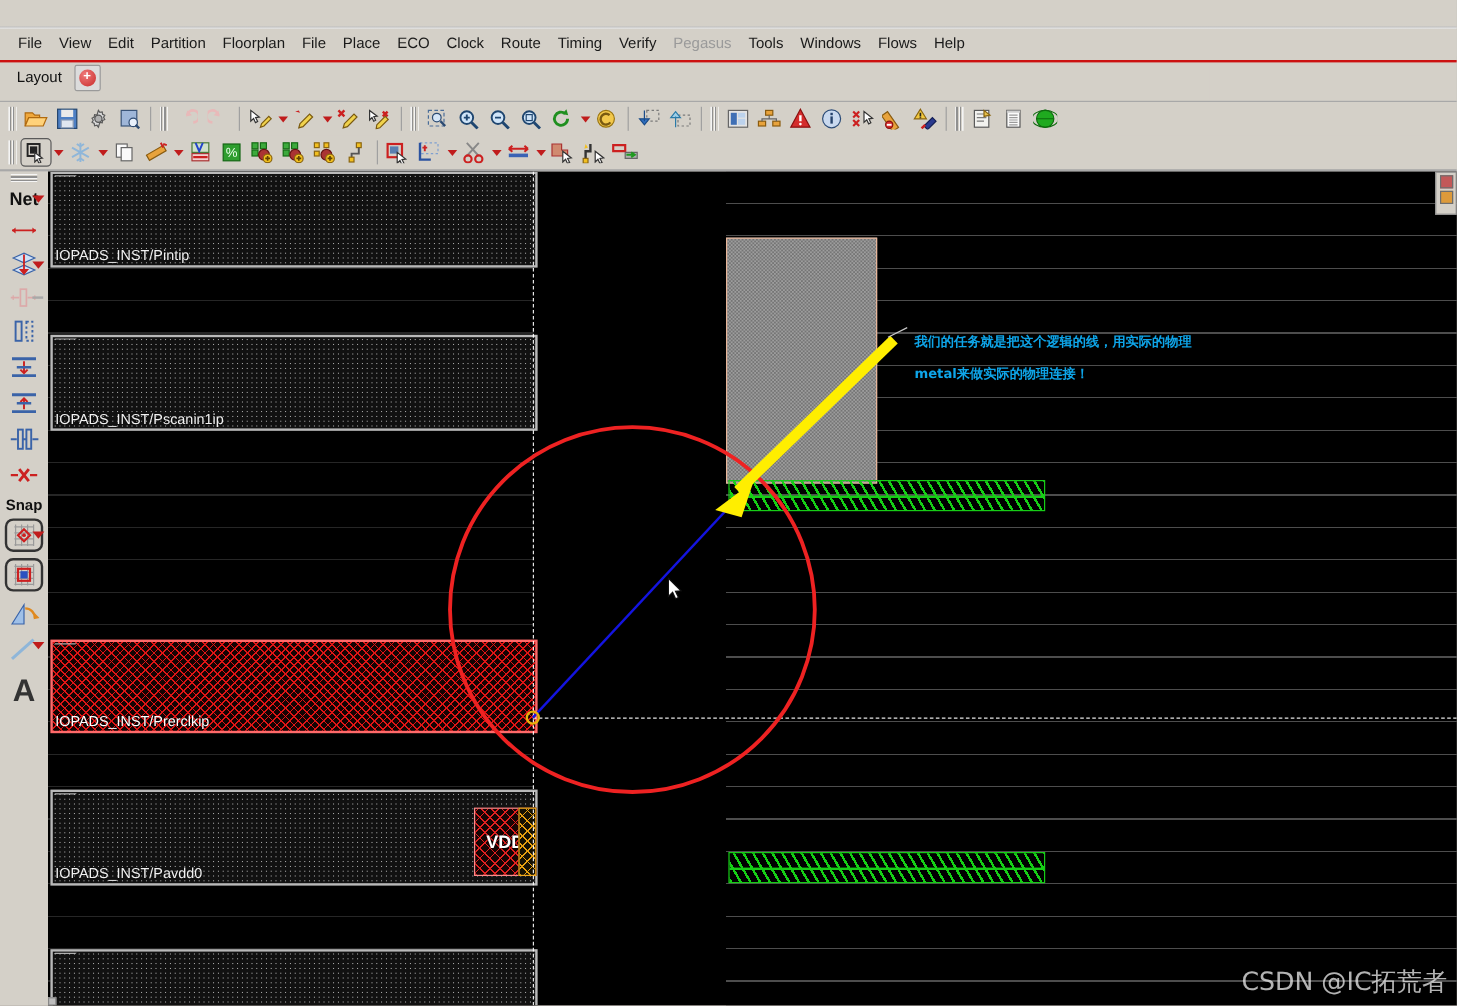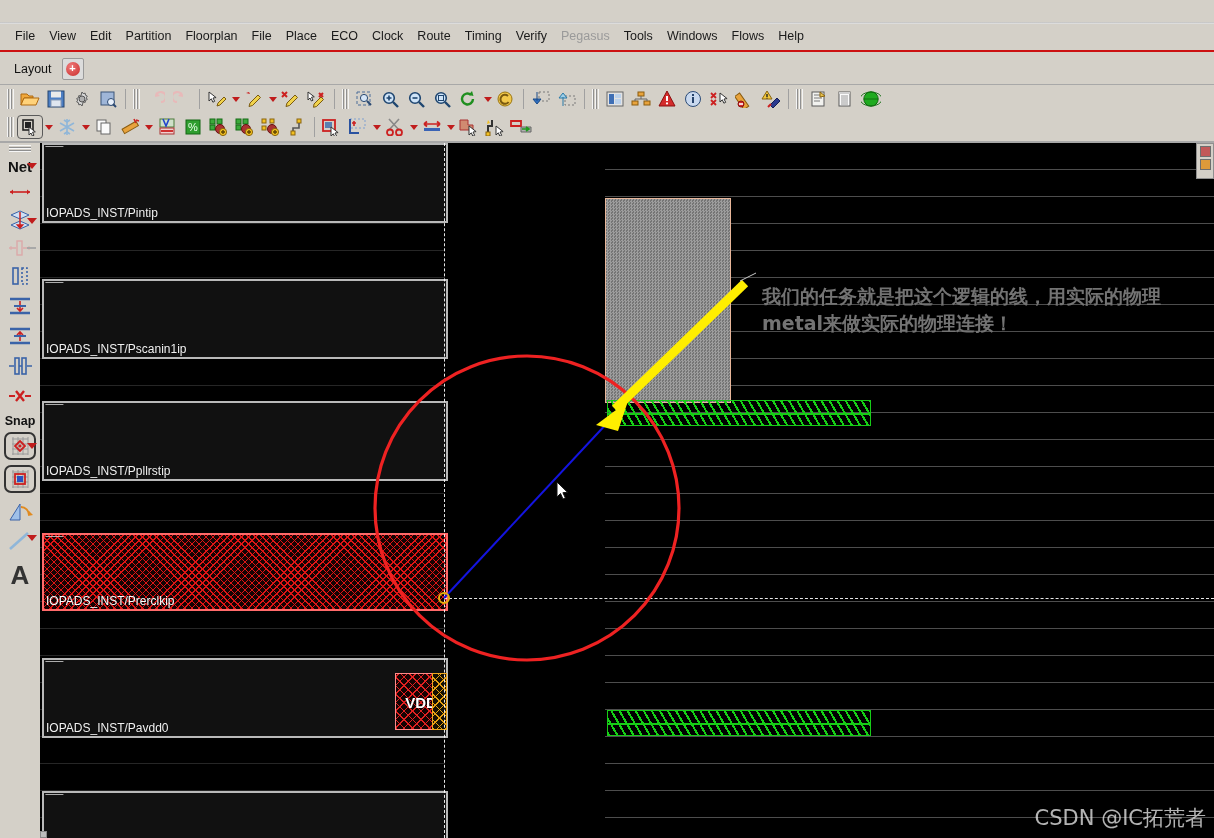--- a/index.html
+++ b/index.html
@@ -54,21 +54,21 @@
 
   .red-rule {
     position: absolute; left: 0; top: 50px; width: 1214px; height: 2px;
     background: #cc1111;
   }
 
   
   .tabstrip {
     position: absolute; left: 0; top: 54px; width: 1008px; height: 30px;
     background: #d4d0c8;
-    display: flex; align-items: center; padding-left: 6px; gap: 2px;
+    display: flex; padding-left: 6px; gap: 2px;
   }
   .tab-label { font-size: 12.5px; color: #111; padding: 3px 8px; }
   .tab-plus {
     width: 22px; height: 22px; border: 1px solid #9a9a9a; background: #dcdcdc;
     display: flex; align-items: center; justify-content: center;
     border-radius: 2px;
   }
   .plus-badge {
     width: 14px; height: 14px; border-radius: 50%;
     background: radial-gradient(circle at 35% 30%, #ef7a7a, #c92b2b);
@@ -237,22 +237,22 @@
   }
   .dashh {
     position: absolute; height: 0; border-top: 1.5px dashed #ffffff; opacity: .9;
   }
 
   
   .overlay { position: absolute; left: 0; top: 0; width: 1174px; height: 695px; pointer-events:none; }
 
   
   .annotation {
-    position: absolute; left: 722px; top: 140px; width: 440px;
-    color: #737373; font-size: 19px; line-height: 27px; font-weight: bold;
+    position: absolute; left: 722px; top: 128px; width: 440px;
+    color: #0ea5e9; font-size: 11px; line-height: 27px; font-weight: bold;
     font-family: "DejaVu Sans", "Liberation Sans", sans-serif;
     white-space: pre-wrap;
   }
   .watermark {
     position: absolute; right: 8px; bottom: 6px;
     color: rgba(230,230,230,.78); font-size: 21px;
     font-family: "DejaVu Sans", "Liberation Sans", sans-serif;
   }
 
   
@@ -836,24 +836,20 @@
     <div class="pad" style="left:2px; top:0px; width:406px; height:80px;">
       <span class="corner"></span>
       <span class="padlabel">IOPADS_INST/Pintip</span>
     </div>
 
     <div class="pad" style="left:2px; top:125px; width:406px; height:80px;margin-top:11px;">
       <span class="corner"></span>
       <span class="padlabel">IOPADS_INST/Pscanin1ip</span>
     </div>
 
-    <div class="pad" style="left:2px; top:258px; width:406px; height:80px;">
-      <span class="corner"></span>
-      <span class="padlabel">IOPADS_INST/Ppllrstip</span>
-    </div>
 
     <div class="pad redpad" style="left:2px; top:390px; width:406px; height:78px;">
       <span class="corner"></span>
       <span class="padlabel">IOPADS_INST/Prerclkip</span>
     </div>
 
     <div class="pad" style="left:2px; top:515px; width:406px; height:80px;">
       <span class="corner"></span>
       <div class="vddbox" style="left:351px; top:13px; width:52px; height:57px;">
         <span class="vddlabel">VDD</span>

